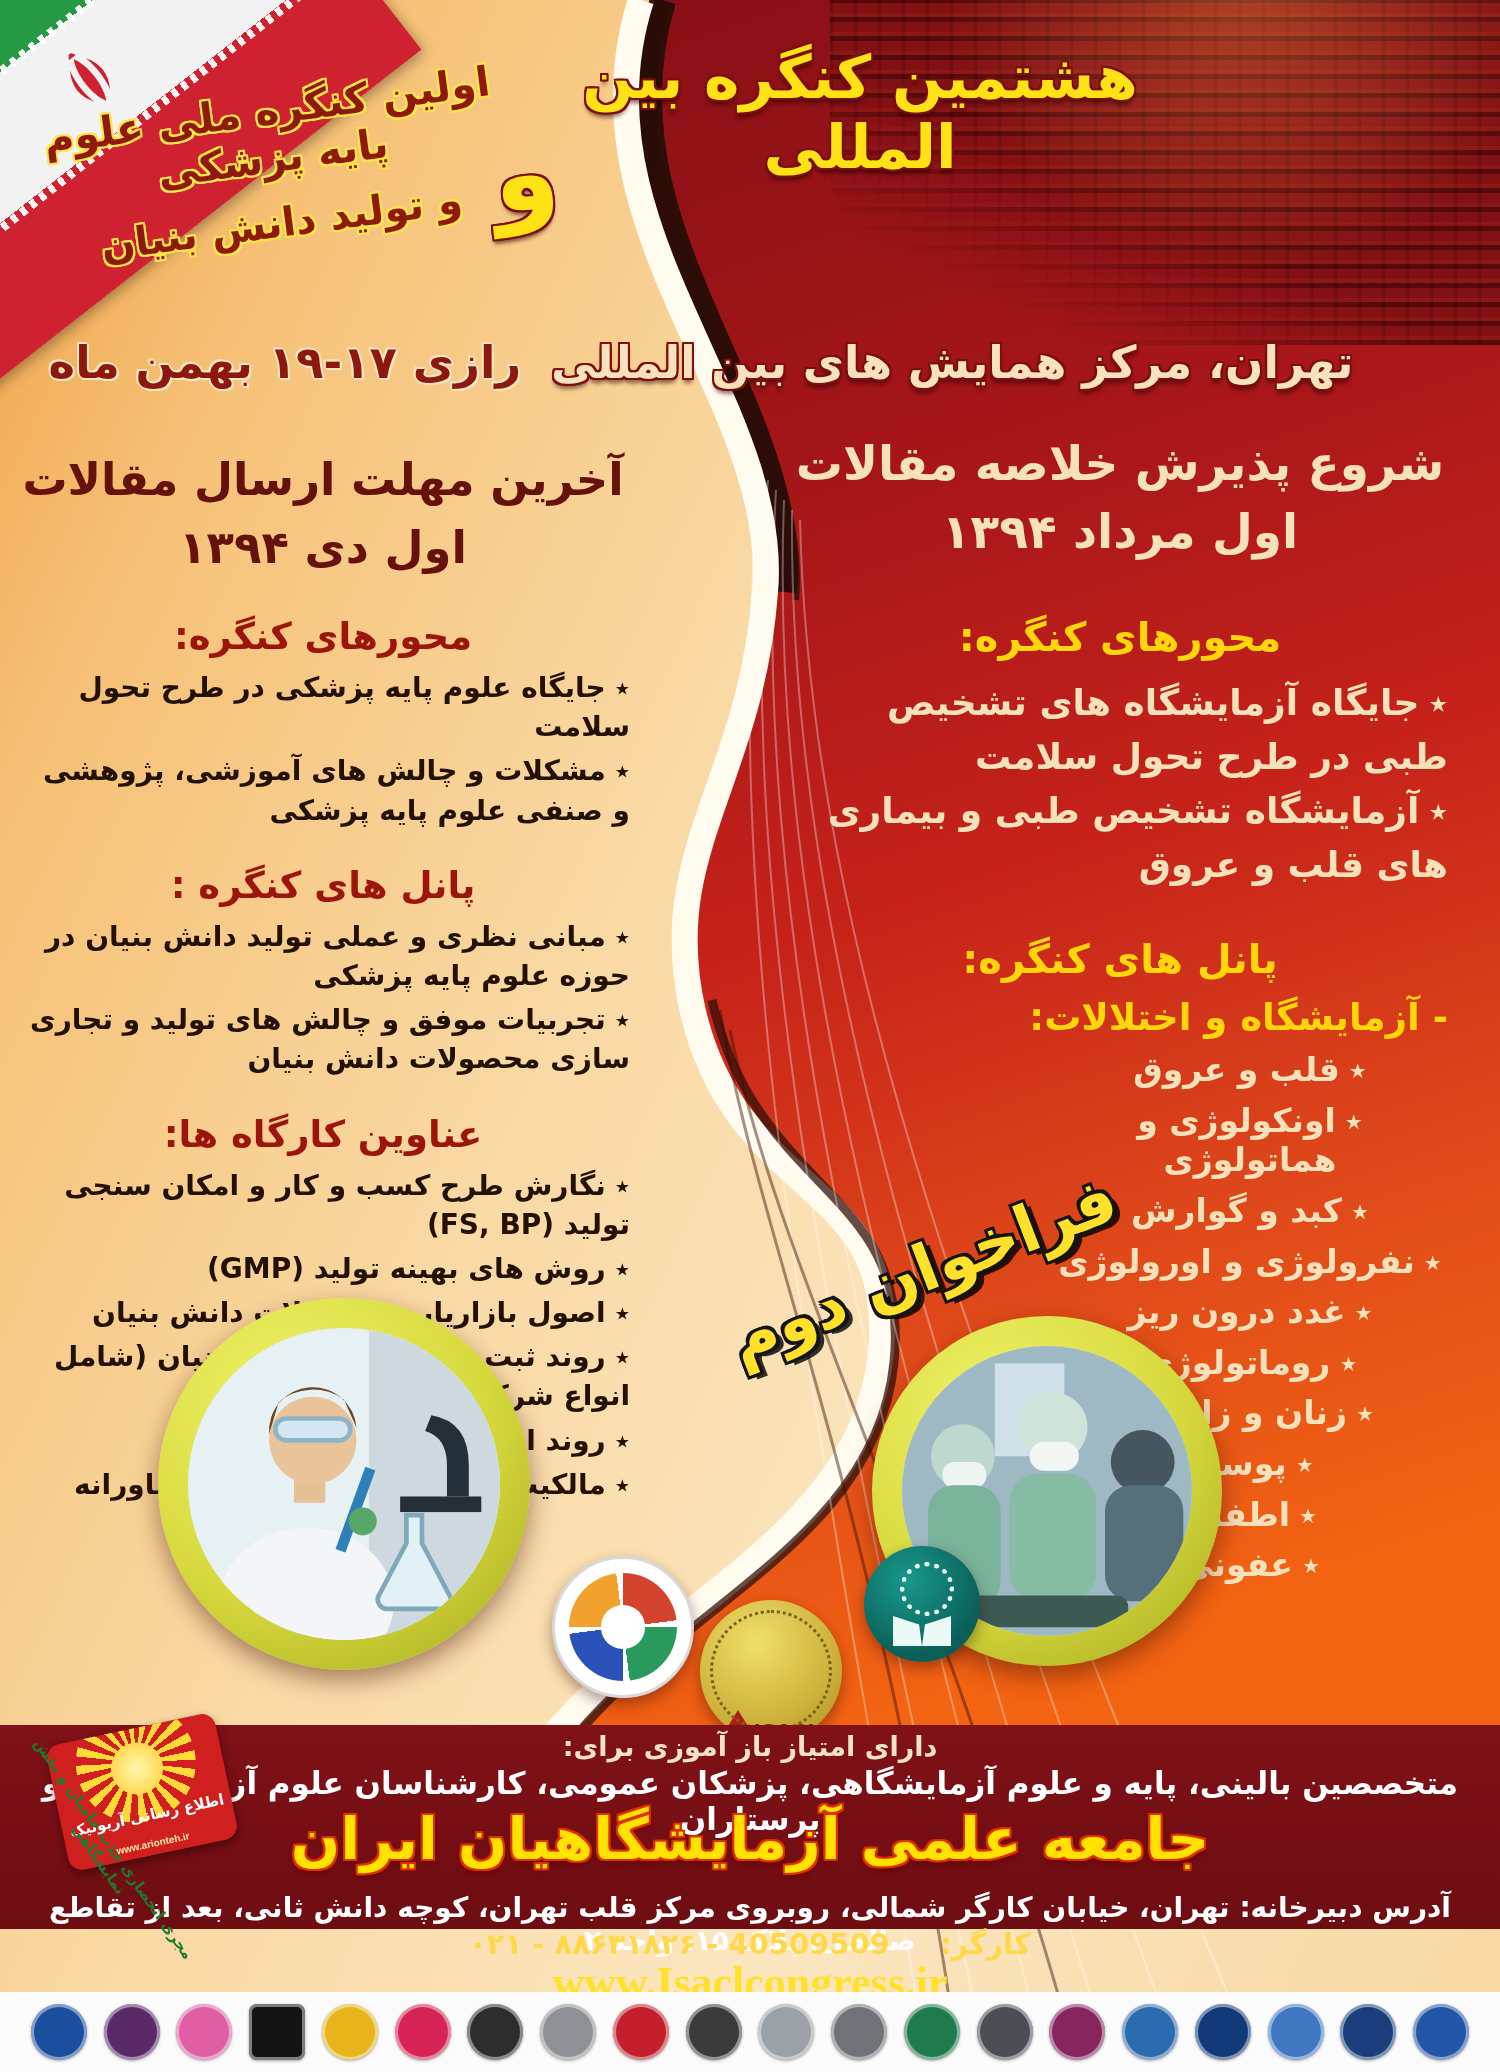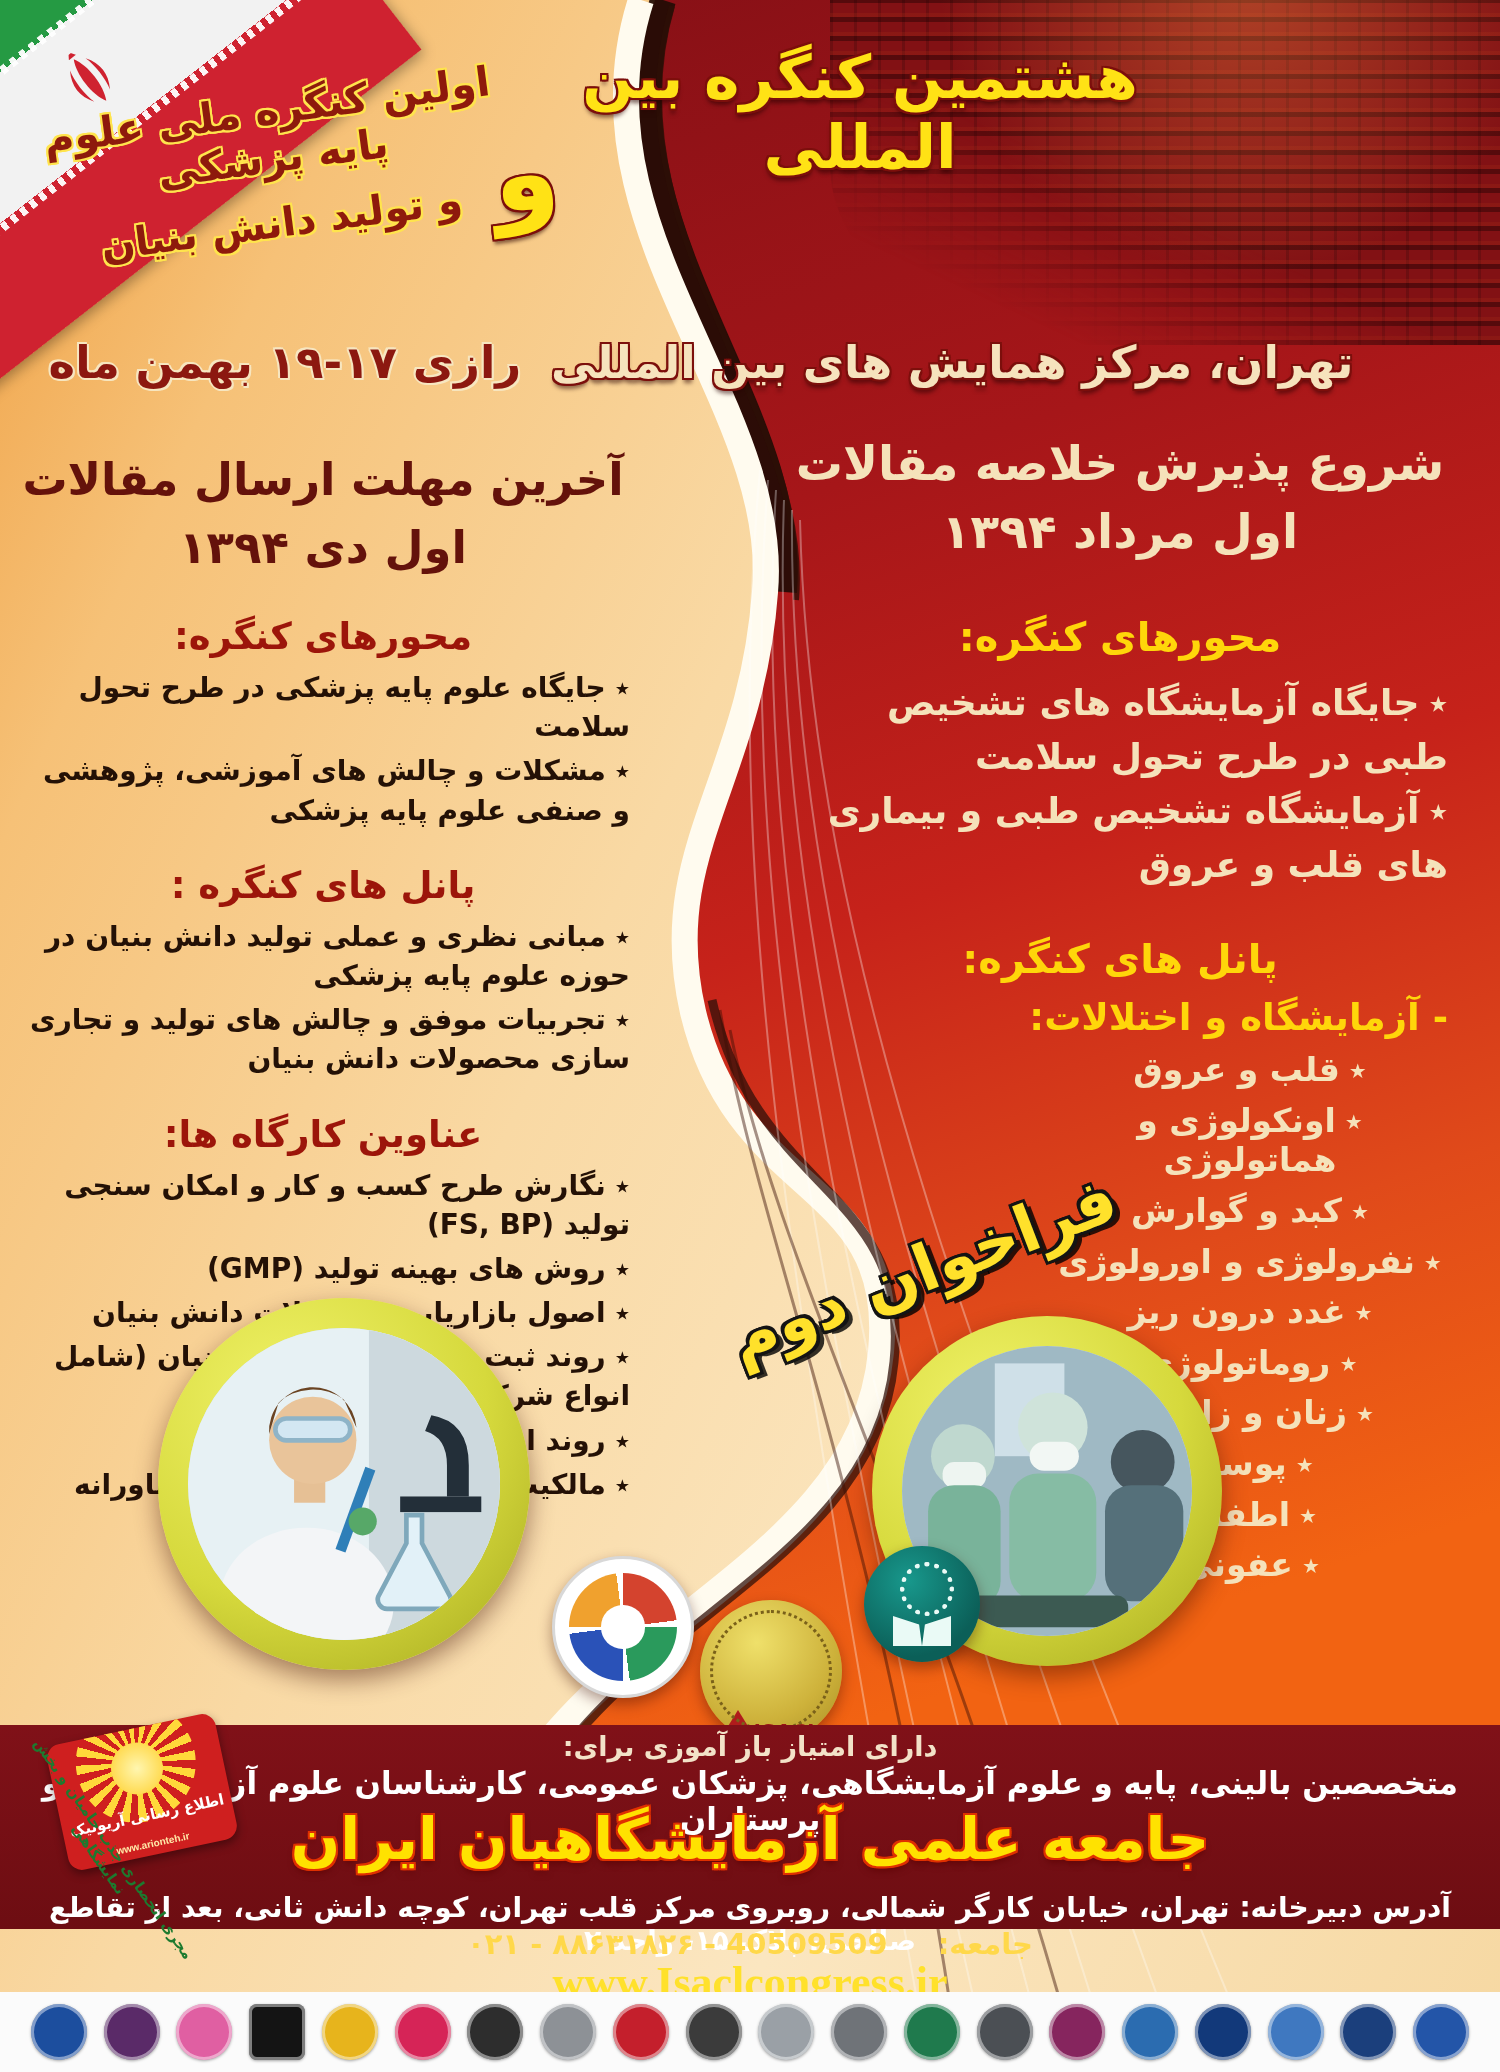--- a/index.html
+++ b/index.html
@@ -265,21 +265,21 @@
     <div class="txt">ISACL</div>
   </div>
   <div class="badge gear"></div>
 
   <div class="abs footer-band">
     <div class="f-line f-credit">دارای امتیاز باز آموزی برای:</div>
     <div class="f-line f-aud">متخصصین بالینی، پایه و علوم آزمایشگاهی، پزشکان عمومی، کارشناسان علوم آزمایشگاهی و پرستاران</div>
     <div class="f-line f-soc o-red">جامعه علمی آزمایشگاهیان ایران</div>
     <div class="f-line f-addr">آدرس دبیرخانه: تهران، خیابان کارگر شمالی، روبروی مرکز قلب تهران، کوچه دانش ثانی، بعد از تقاطع صالحی، پلاک ۱۵، واحد ۲</div>
     <div class="f-line f-phone">
-      <span class="lbl">جامعه:</span>
+      <span class="lbl">کارگر:</span>
       <span>40509509  -  ۸۸۶۳۱۸۲۶  -  ۰۲۱</span>
     </div>
     <div class="f-line f-web">www.Isaclcongress.ir</div>
   </div>
 
   <div class="arionic">
     <div class="sun"></div>
     <div class="core"></div>
     <div class="t1">اطلاع رسانی آریونیک</div>
     <div class="t2">www.arionteh.ir</div>

